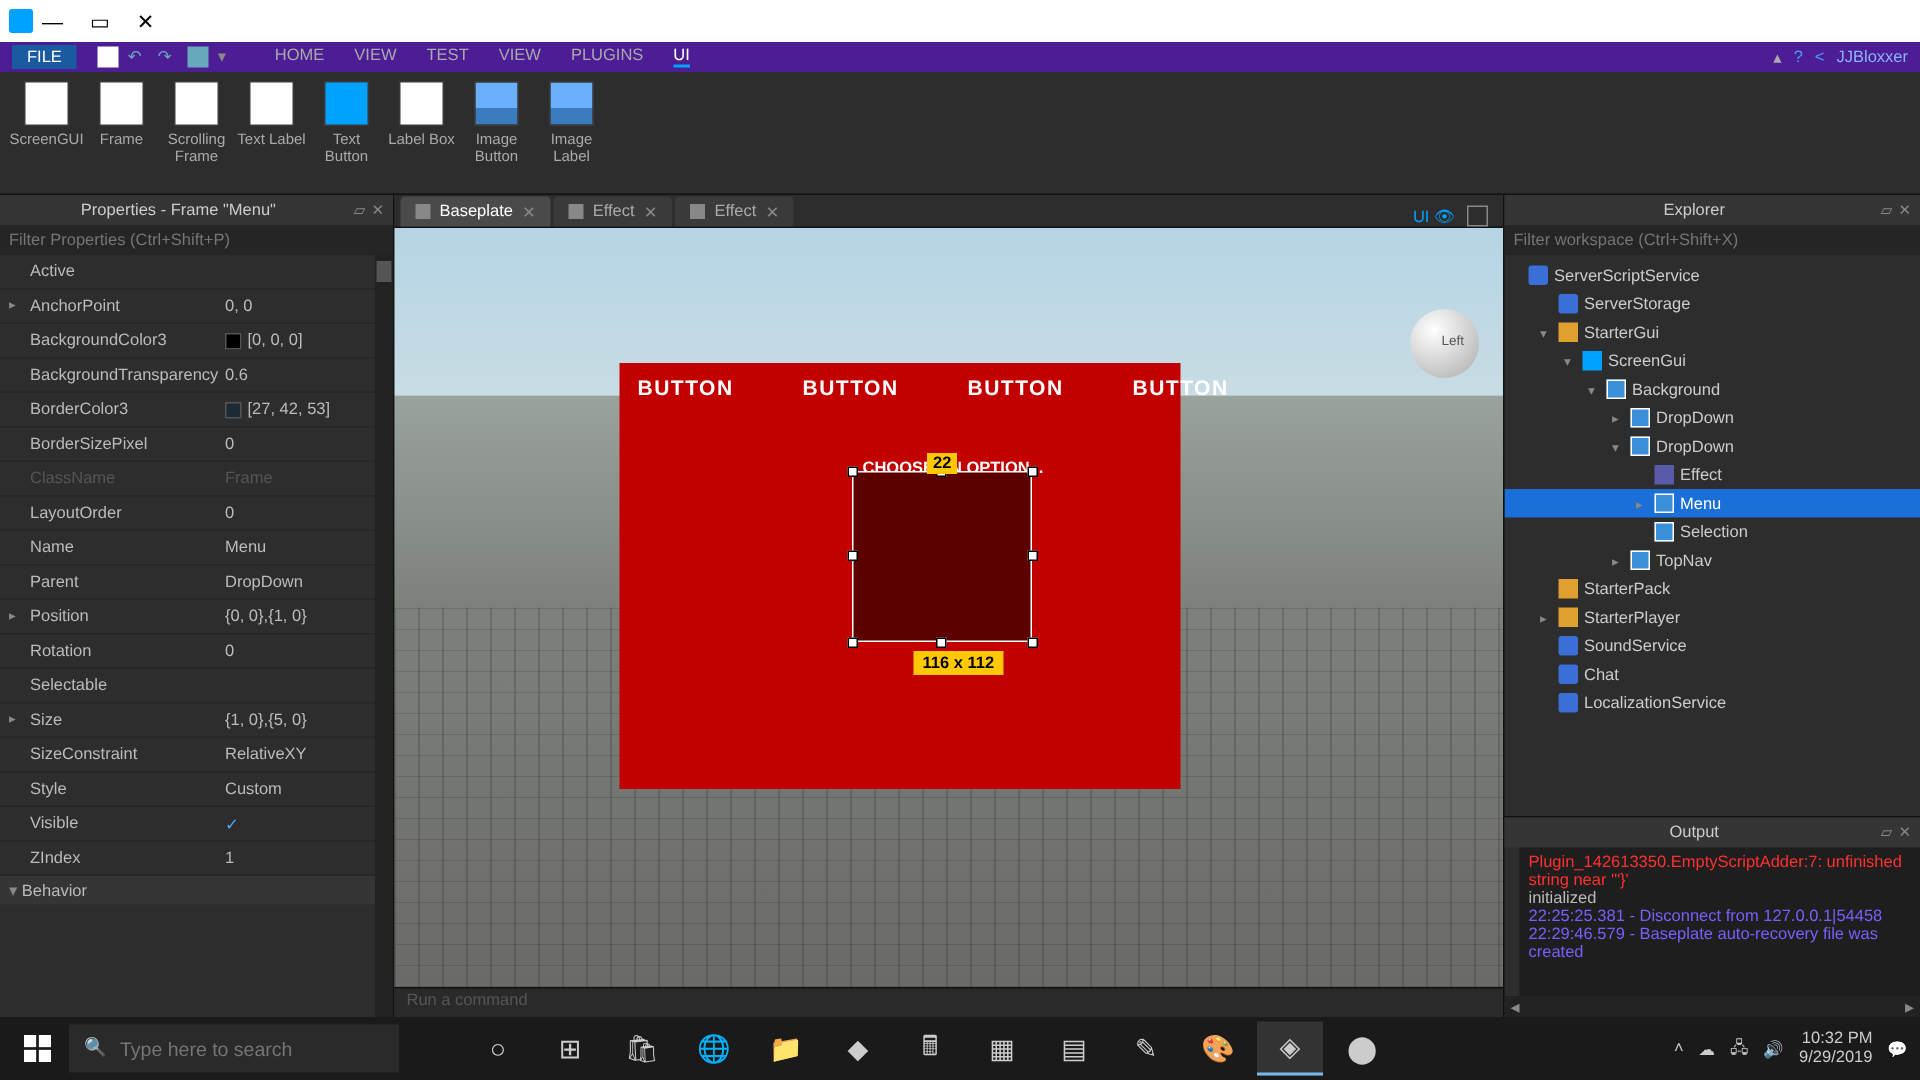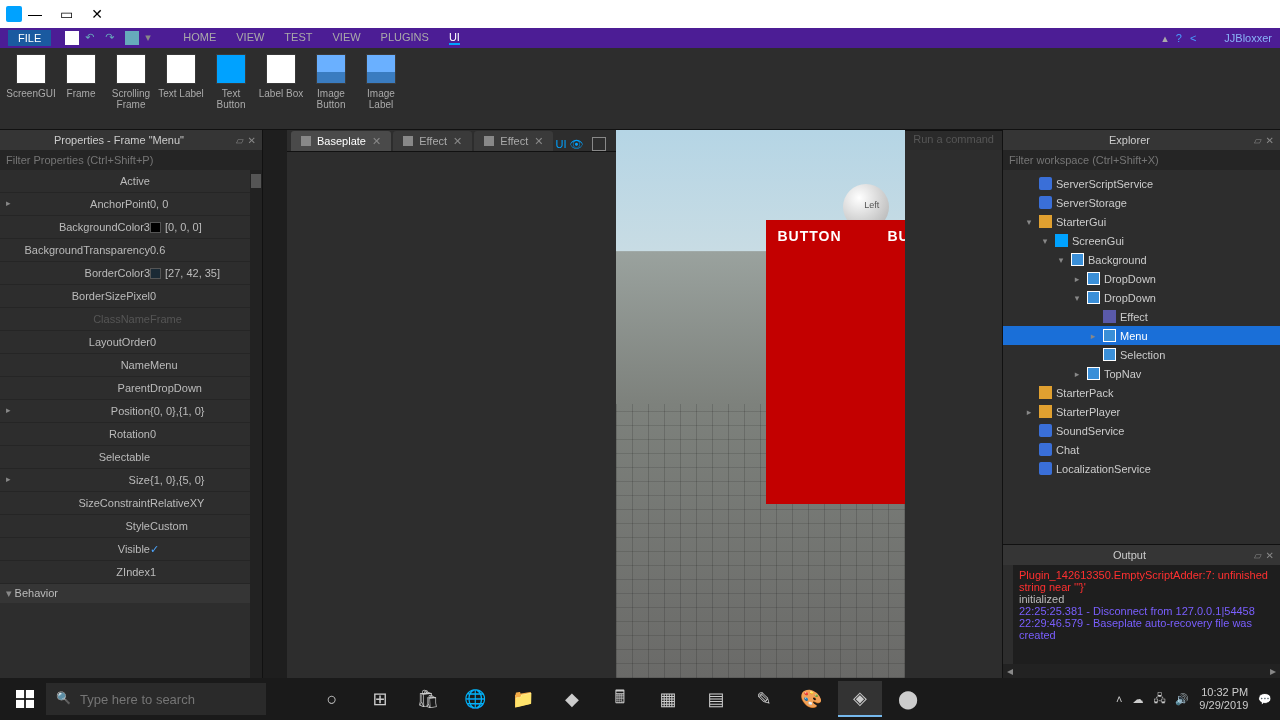--- a/index.html
+++ b/index.html
@@ -13,21 +13,21 @@
 .titlebar .winbtns span { cursor: pointer; }
 
 
 .menubar { height: 20px; background: #4c1d95; display: flex; align-items: center; gap: 14px; padding: 0 8px; font-size: 11px; color: #aaa; }
 .menubar .file { background: #1a5aa0; color: #fff; padding: 2px 10px; }
 .menubar .mini { display:flex; gap:6px; align-items:center; }
 .menubar .mini span { width:14px; height:14px; display:inline-block; }
 .menubar .tab { cursor: pointer; }
 .menubar .tab.active { color: #fff; border-bottom: 2px solid #00a2ff; }
 .menubar .right { margin-left: auto; display: flex; gap: 8px; align-items: center; }
-.menubar .right .user { color: #8ab4f8; margin-left: 20px; }
+.menubar .right .user { color: #8ab4f8; }
 
 
 .ribbon { height: 82px; background: #2d2d2d; border-bottom: 1px solid #111; display: flex; gap: 0; padding: 4px 6px; }
 .ribbon .tool { width: 50px; display: flex; flex-direction: column; align-items: center; gap: 4px; font-size: 10px; color: #aaa; text-align: center; cursor: pointer; padding-top: 2px;}
 .ribbon .tool .ico { width: 30px; height: 30px; background: #fff; border: 1px solid #3a3a3a; display: flex; align-items: center; justify-content: center; }
 .ribbon .tool .ico.sel { background: #00a2ff; }
 .ribbon .tool .ico.img { background: linear-gradient(180deg,#6ab0ff 60%,#3a7cc0 60%); }
 .ribbon .tool .lbl { line-height: 11px; }
 
 
@@ -36,33 +36,33 @@
 
 .panel { background: #2d2d2d; display: flex; flex-direction: column; }
 .panel-header { height: 20px; background: #353535; display: flex; align-items: center; font-size: 11px; color: #ccc; padding: 0 6px; }
 .panel-header .ptitle { flex: 1; text-align: center; }
 .panel-header .ico { font-size: 10px; color: #888; margin-left: 4px; cursor: pointer; }
 .panel .filter { height: 20px; background: #252525; color: #666; font-size: 11px; padding: 2px 6px; border: none; width: 100%; }
 
 .props { width: 263px; border-right: 1px solid #111; }
 .props .list { flex: 1; overflow: hidden; position: relative; }
 .props .row { display: flex; height: 23px; align-items: center; border-bottom: 1px solid #252525; font-size: 11px; }
-.props .row .name { width: 150px; padding-left: 20px; color: #bbb; text-align: right; }
+.props .row .name { width: 150px; padding-left: 20px; color: #bbb; }
 .props .row .name.exp::before { content: "▸"; position: absolute; left: 6px; color: #888; font-size: 9px; }
 .props .row .val { flex: 1; color: #bbb; display: flex; align-items: center; gap: 4px; }
 .props .row .swatch { width: 11px; height: 11px; border: 1px solid #555; }
 .props .row .check { color: #4da6ff; }
 .props .row.dim .name, .props .row.dim .val { color: #555; }
 .props .section { background: #353535; font-size: 11px; padding: 3px 6px; color: #bbb; }
 .props .section::before { content: "▾ "; color: #888; }
 .props .scrollbar { position:absolute; right:0; top:0; width:12px; height:100%; background:#222;}
 .props .scrollbar .thumb { position:absolute; top:4px; width:10px; left:1px; height:14px; background:#555;}
 
 
-.center { flex: 1; display: flex; background: #2d2d2d; margin-left: 24px; }
+.center { flex: 1; display: flex; flex-direction: column; background: #2d2d2d; }
 .doctabs { height: 22px; background: #2d2d2d; display: flex; gap: 2px; align-items: flex-end; padding: 0 4px; border-bottom: 1px solid #111;}
 .doctab { height: 20px; background: #3a3a3a; padding: 2px 10px; font-size: 11px; color: #aaa; display: flex; align-items: center; gap: 6px; border-radius: 3px 3px 0 0; cursor: pointer;}
 .doctab.active { background: #4a4a4a; color: #fff; }
 .doctab .close { color: #888; }
 .doctab .ico { width:10px; height:10px; background:#888; }
 .doctabs .right { margin-left:auto; display:flex; gap:8px; align-items:center; padding-right:6px; color:#00a2ff; font-size:11px;}
 .doctabs .right .sq { width:14px; height:14px; border:1px solid #888; }
 
 .viewport { flex: 1; position: relative; overflow: hidden; background: linear-gradient(180deg, #b5d5e5 0%, #c8dce4 22%, #9aa29e 22.2%, #7d817c 50%, #6a6a68 100%); }
 .viewport .studs { position:absolute; left:0; right:0; top:50%; bottom:0; background:
@@ -228,21 +228,21 @@
         <div class="row">
           <div class="name">BackgroundTransparency</div>
           <div class="val">
             <span>0.6</span>
           </div>
         </div>
         <div class="row">
           <div class="name">BorderColor3</div>
           <div class="val">
             <span class="swatch" style="background: rgb(27, 42, 53);"></span>
-            <span>[27, 42, 35]</span>
+            <span>[27, 42, 53]</span>
           </div>
         </div>
         <div class="row">
           <div class="name">BorderSizePixel</div>
           <div class="val">
             <span>0</span>
           </div>
         </div>
         <div class="row dim">
           <div class="name">ClassName</div>
@@ -378,21 +378,21 @@
   </div>
 
   <div class="panel explorer">
     <div class="panel-header">
       <span class="ptitle">Explorer</span>
       <span class="ico">▱</span>
       <span class="ico">✕</span>
     </div>
     <input class="filter" placeholder="Filter workspace (Ctrl+Shift+X)" style="">
     <div class="tree" id="tree">
-        <div class="node" style="padding-left: 20px;">
+        <div class="node" style="">
           <span class="arr"></span>
           <span class="ico ico-svc"></span>
           <span class="lbl">ServerScriptService</span>
         </div>
         <div class="node" style="padding-left: 20px;">
           <span class="arr"></span>
           <span class="ico ico-svc"></span>
           <span class="lbl">ServerStorage</span>
         </div>
         <div class="node" style="padding-left: 20px;">

